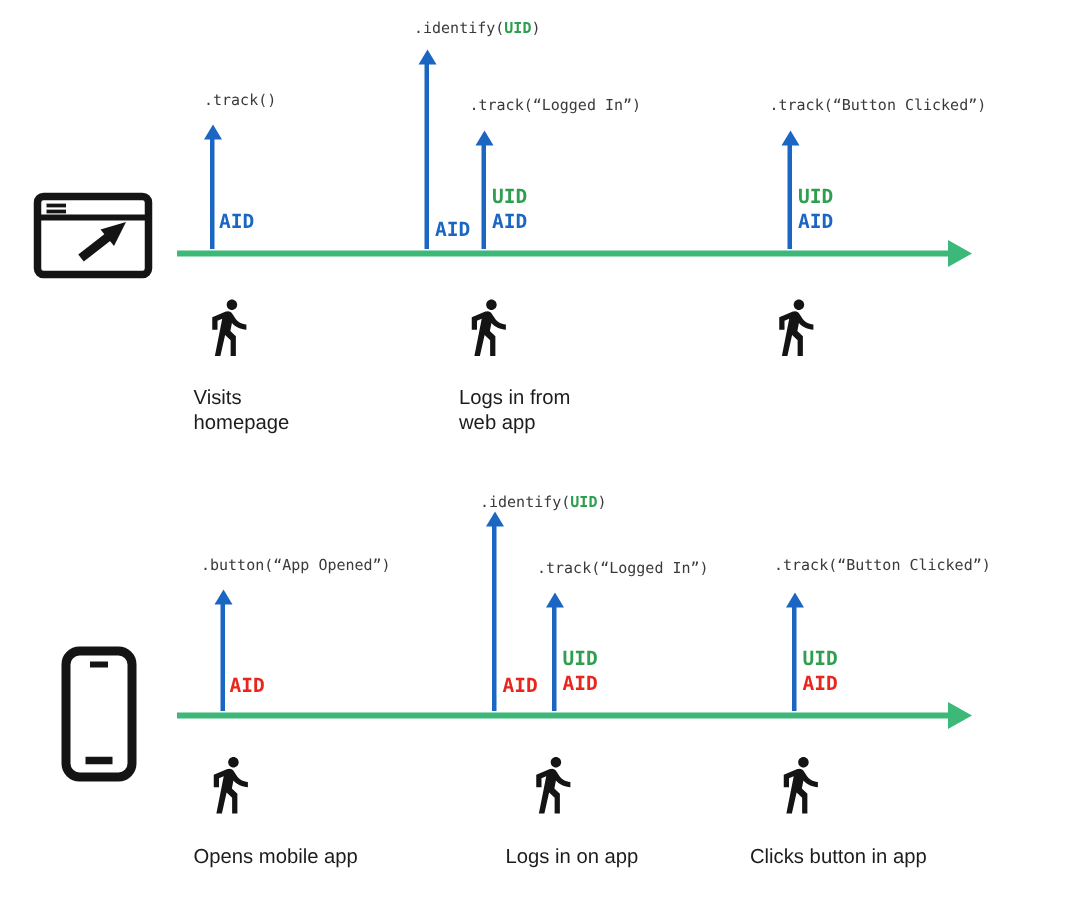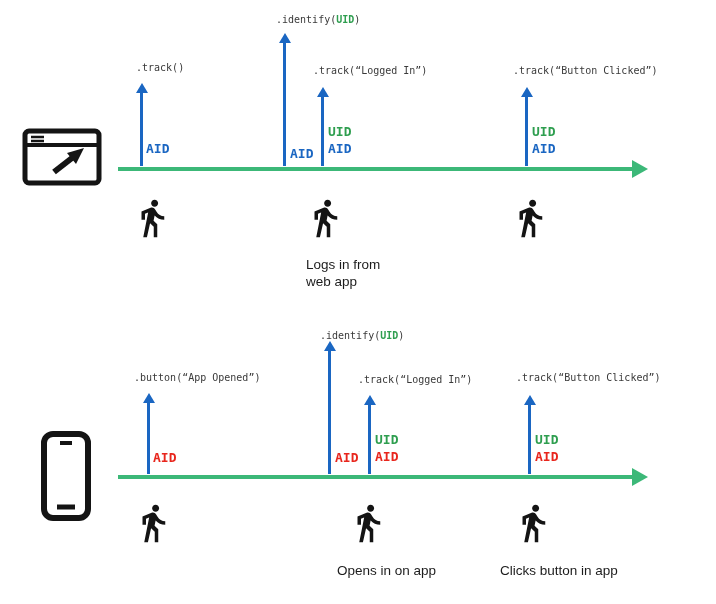--- a/index.html
+++ b/index.html
@@ -111,20 +111,21 @@
   <svg class="icon" style="left:131px; top:195px;" width="42" height="46" viewBox="0 0 24 24">
     <path fill="#141414" d="M13.5 5.5c1.1 0 2-.9 2-2s-.9-2-2-2-2 .9-2 2 .9 2 2 2zM9.8 8.9L7 23h2.1l1.8-8 2.1 2v6h2v-7.5l-2.1-2 .6-3C14.8 12 16.8 13 19 13v-2c-1.9 0-3.5-1-4.3-2.4l-1-1.6c-.4-.6-1-1-1.7-1-.3 0-.5.1-.8.1L6 8.3V13h2V9.6l1.8-.7"></path>
   </svg>
   <svg class="icon" style="left:304px; top:195px;" width="42" height="46" viewBox="0 0 24 24">
     <path fill="#141414" d="M13.5 5.5c1.1 0 2-.9 2-2s-.9-2-2-2-2 .9-2 2 .9 2 2 2zM9.8 8.9L7 23h2.1l1.8-8 2.1 2v6h2v-7.5l-2.1-2 .6-3C14.8 12 16.8 13 19 13v-2c-1.9 0-3.5-1-4.3-2.4l-1-1.6c-.4-.6-1-1-1.7-1-.3 0-.5.1-.8.1L6 8.3V13h2V9.6l1.8-.7"></path>
   </svg>
   <svg class="icon" style="left:509px; top:195px;" width="42" height="46" viewBox="0 0 24 24">
     <path fill="#141414" d="M13.5 5.5c1.1 0 2-.9 2-2s-.9-2-2-2-2 .9-2 2 .9 2 2 2zM9.8 8.9L7 23h2.1l1.8-8 2.1 2v6h2v-7.5l-2.1-2 .6-3C14.8 12 16.8 13 19 13v-2c-1.9 0-3.5-1-4.3-2.4l-1-1.6c-.4-.6-1-1-1.7-1-.3 0-.5.1-.8.1L6 8.3V13h2V9.6l1.8-.7"></path>
   </svg>
 
+  <div class="caption" style="left:129px; top:257px; width:85px;">Visits homepage</div>
   <div class="caption" style="left:306px; top:257px; width:100px;">Logs in from web app</div>
 
   <svg class="icon" style="left:40px; top:430px;" width="52" height="92" viewBox="0 0 52 92">
     <rect x="4" y="4" width="44" height="84" rx="9" fill="none" stroke="#141414" stroke-width="6"></rect>
     <line x1="20" y1="13" x2="32" y2="13" stroke="#141414" stroke-width="4"></line>
     <line x1="17" y1="77" x2="35" y2="77" stroke="#141414" stroke-width="5"></line>
   </svg>
 
   <div class="tl-line" style="left:118px; top:475px; width:514px;"></div>
   <div class="tl-head" style="left:632px; top:468px;"></div>
@@ -150,16 +151,17 @@
   <svg class="icon" style="left:132px; top:500px;" width="42" height="46" viewBox="0 0 24 24">
     <path fill="#141414" d="M13.5 5.5c1.1 0 2-.9 2-2s-.9-2-2-2-2 .9-2 2 .9 2 2 2zM9.8 8.9L7 23h2.1l1.8-8 2.1 2v6h2v-7.5l-2.1-2 .6-3C14.8 12 16.8 13 19 13v-2c-1.9 0-3.5-1-4.3-2.4l-1-1.6c-.4-.6-1-1-1.7-1-.3 0-.5.1-.8.1L6 8.3V13h2V9.6l1.8-.7"></path>
   </svg>
   <svg class="icon" style="left:347px; top:500px;" width="42" height="46" viewBox="0 0 24 24">
     <path fill="#141414" d="M13.5 5.5c1.1 0 2-.9 2-2s-.9-2-2-2-2 .9-2 2 .9 2 2 2zM9.8 8.9L7 23h2.1l1.8-8 2.1 2v6h2v-7.5l-2.1-2 .6-3C14.8 12 16.8 13 19 13v-2c-1.9 0-3.5-1-4.3-2.4l-1-1.6c-.4-.6-1-1-1.7-1-.3 0-.5.1-.8.1L6 8.3V13h2V9.6l1.8-.7"></path>
   </svg>
   <svg class="icon" style="left:512px; top:500px;" width="42" height="46" viewBox="0 0 24 24">
     <path fill="#141414" d="M13.5 5.5c1.1 0 2-.9 2-2s-.9-2-2-2-2 .9-2 2 .9 2 2 2zM9.8 8.9L7 23h2.1l1.8-8 2.1 2v6h2v-7.5l-2.1-2 .6-3C14.8 12 16.8 13 19 13v-2c-1.9 0-3.5-1-4.3-2.4l-1-1.6c-.4-.6-1-1-1.7-1-.3 0-.5.1-.8.1L6 8.3V13h2V9.6l1.8-.7"></path>
   </svg>
 
-  <div class="caption nowrap" style="left:337px; top:563px;">Opens in on app</div>
+  <div class="caption nowrap" style="left:129px; top:563px;">Opens mobile app</div>
+  <div class="caption nowrap" style="left:337px; top:563px;">Logs in on app</div>
   <div class="caption nowrap" style="left:500px; top:563px;">Clicks button in app</div>
 
 </div>
 
 </body></html>

